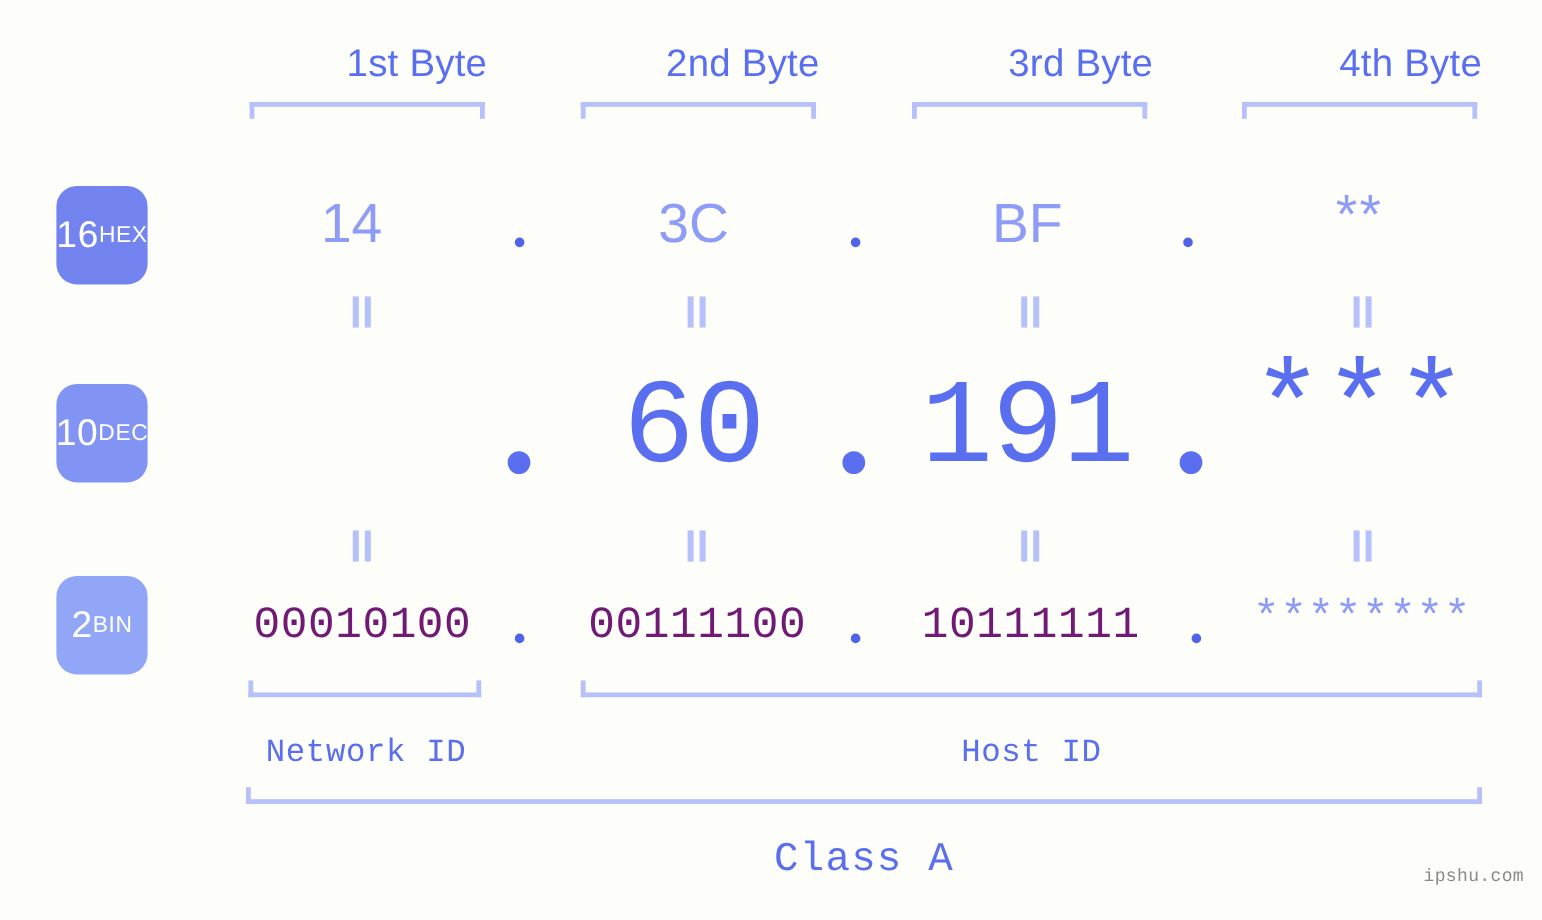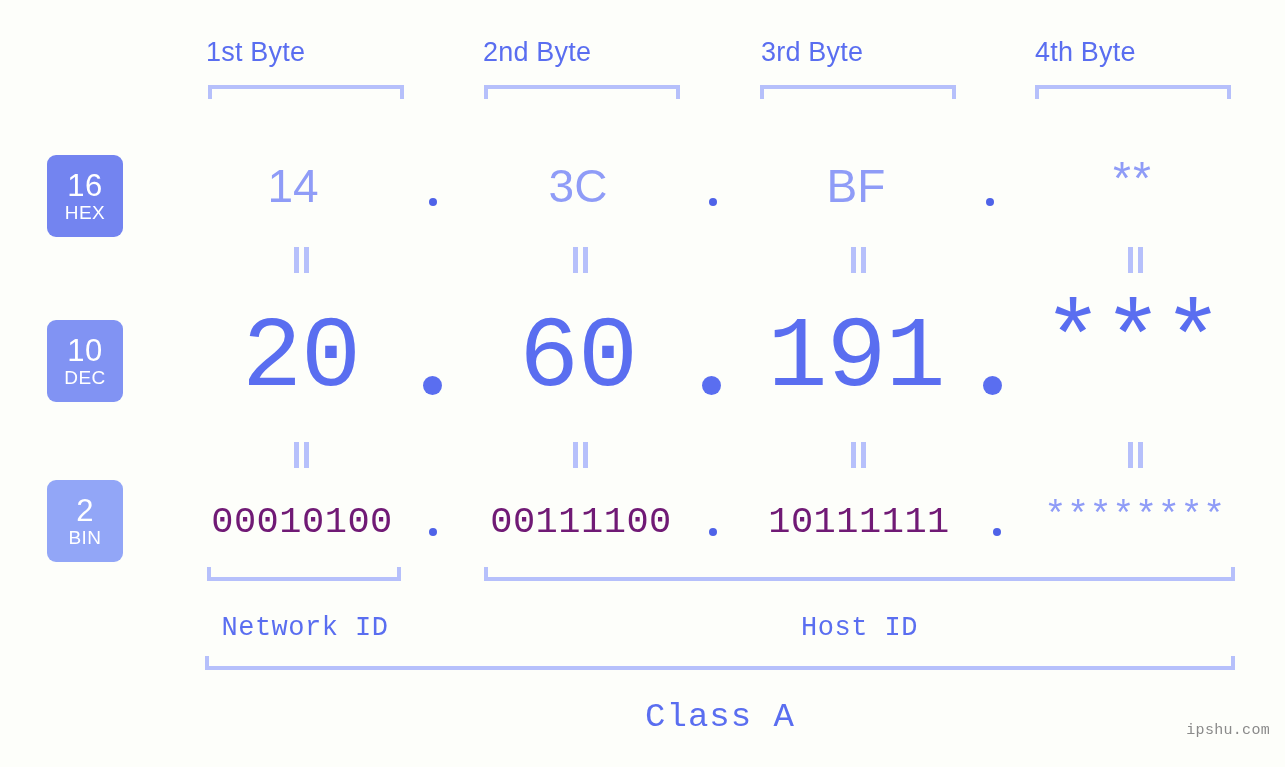--- a/index.html
+++ b/index.html
@@ -18,23 +18,23 @@
     background: #fdfefa;
     font-family: "Liberation Sans", sans-serif;
   }
 
   
   .byte-label {
     position: absolute;
     top: 32px;
     height: 40px;
     line-height: 40px;
-    text-align: left;
-    font-family: "Liberation Sans", sans-serif;
-    font-size: 27px;
+    text-align: right;
+    font-family: "Liberation Sans", sans-serif;
+    font-size: 32px;
     color: #5a6ef0;
     letter-spacing: 0.2px;
     white-space: nowrap;
   }
 
   
   .bracket-top {
     position: absolute;
     border-top: 4px solid #b6c0fb;
     border-left: 4px solid #b6c0fb;
@@ -48,25 +48,25 @@
     border-right: 4px solid #b6c0fb;
     height: 14px;
   }
 
   
   .badge {
     position: absolute;
     left: 47px;
     width: 76px;
     height: 82px;
-    border-radius: 9px;
+    border-radius: 17px;
     color: #ffffff;
     font-family: "Liberation Sans", sans-serif;
     display: flex;
-    flex-direction: column;
+    flex-direction: row;
     align-items: center;
     justify-content: center;
     line-height: 1;
   }
   .badge .num {
     font-size: 31px;
     letter-spacing: 0.5px;
     margin-bottom: 2px;
   }
   .badge .nm {
@@ -264,21 +264,20 @@
     </div>
   <div class="eqmark" style="left:851px;top:247px;">
       <i></i>
       <i></i>
     </div>
   <div class="eqmark" style="left:1128px;top:247px;">
       <i></i>
       <i></i>
     </div>
 
-  <div class="val dec-val" style="left:206px;width:190px;">20</div>
   <div class="dot-big" style="left:423px;top:376px;"></div>
 
   <div class="val dec-val" style="left:483px;width:190px;">60</div>
   <div class="dot-big" style="left:702px;top:376px;"></div>
 
   <div class="val dec-val" style="left:761px;width:190px;">191</div>
   <div class="dot-big" style="left:983px;top:376px;"></div>
 
   <div class="val dec-star" style="left:1035px;width:196px;">***</div>
 

